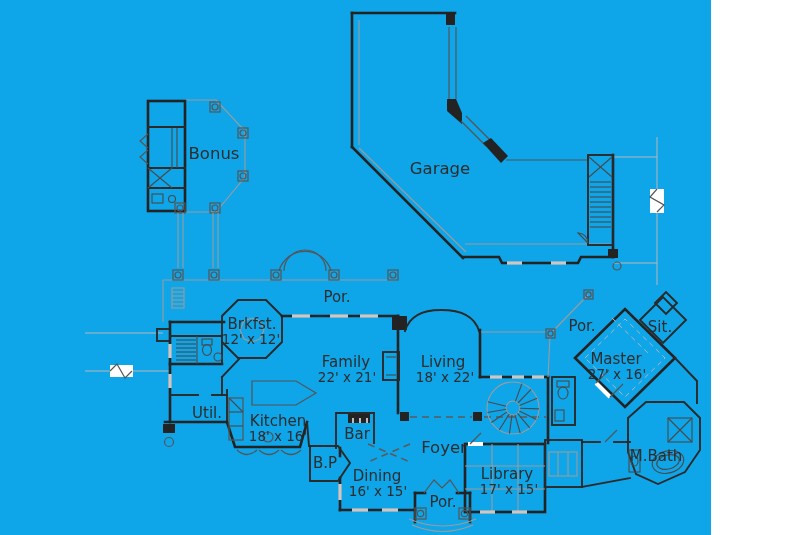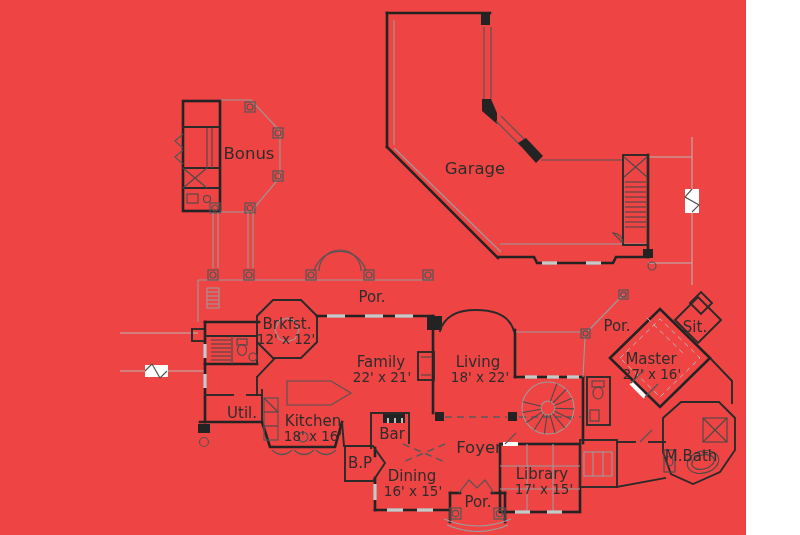--- a/index.html
+++ b/index.html
@@ -1,22 +1,21 @@
 <!DOCTYPE html>
 <html><head>
 <meta charset="utf-8">
 <style>
   html,body{margin:0;padding:0;background:#ffffff;}
   .canvas{
     position:relative;
     width:711px;height:535px;
-    background:#ef4444;
+    background:#0ea5e9;
     overflow:hidden;
     font-family:"DejaVu Sans","Liberation Sans",sans-serif;
-    padding-left:35px;
   }
   svg{display:block;}
   .wall{stroke:#232323;stroke-width:2.6;fill:none;stroke-linecap:square;}
   .wall-med{stroke:#2a2a2a;stroke-width:1.9;fill:none;stroke-linecap:square;}
   .thin{stroke:#9c9c9c;stroke-width:1.1;fill:none;}
   .thin-dk{stroke:#555555;stroke-width:1.2;fill:none;}
   .fix{stroke:#4a4a4a;stroke-width:1.1;fill:none;}
   .fill-wall{fill:#232323;stroke:none;}
   .win{stroke:#c9c9c9;stroke-width:3.4;fill:none;}
   .gap{stroke:#ffffff;stroke-width:4;fill:none;}

